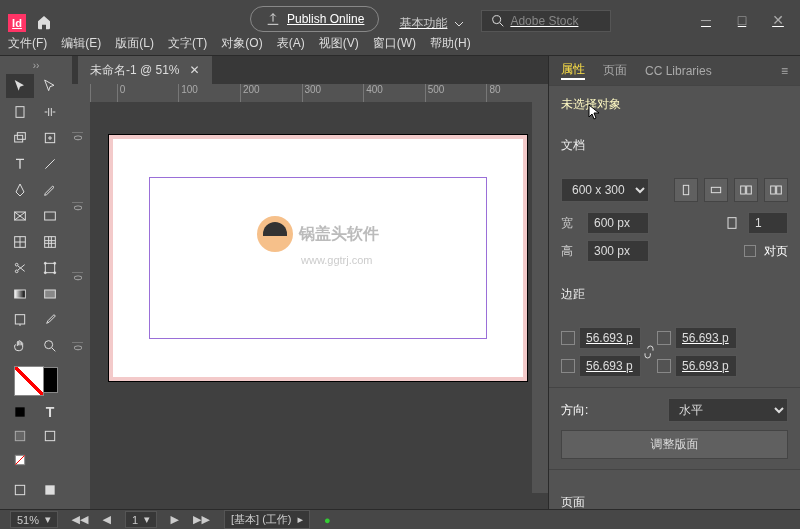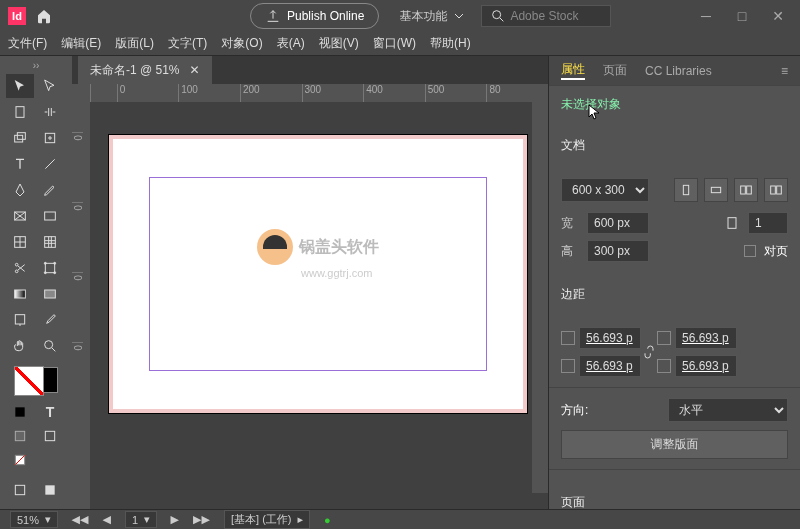--- a/index.html
+++ b/index.html
@@ -1,18 +1,18 @@
 <!DOCTYPE html>
 <html><head>
 <meta charset="utf-8">
 <style>
 * { margin: 0; padding: 0; box-sizing: border-box; font-family: "Microsoft YaHei", Arial, sans-serif; }
 body { width: 800px; height: 529px; background: #474747; overflow: hidden; color: #fff; font-size: 12px; }
 
-.titlebar { height: 32px; background: #474747; display: flex; align-items: center; padding: 0 8px; }
+.titlebar { height: 32px; background: #474747; display: flex; align-items: flex-end; padding: 0 8px; text-decoration: underline; }
 .titlebar .icon { width: 18px; height: 18px; background: #ff3466; display: flex; align-items: center; justify-content: center; color: #fff; font-weight: bold; font-size: 11px; margin-right: 8px; }
 .titlebar .home { width: 20px; height: 20px; display: flex; align-items: center; justify-content: center; margin-right: 16px; cursor: pointer; }
 .titlebar .publish { border: 1px solid #888; border-radius: 14px; padding: 4px 14px; display: flex; align-items: center; gap: 6px; cursor: pointer; margin-left: 180px; }
 .titlebar .workspace { margin-left: 20px; display: flex; align-items: center; gap: 4px; cursor: pointer; color: #ccc; }
 .titlebar .search { margin-left: 14px; background: #383838; border: 1px solid #555; padding: 2px 8px; display: flex; align-items: center; gap: 4px; width: 130px; color: #888; }
 .titlebar .winctrl { margin-left: auto; display: flex; gap: 8px; }
 .titlebar .winctrl span { width: 28px; height: 24px; display: flex; align-items: center; justify-content: center; cursor: pointer; color: #aaa; font-size: 14px; }
 
 .menubar { height: 24px; background: #474747; display: flex; align-items: center; padding: 0 8px; gap: 14px; border-bottom: 1px solid #2a2a2a; }
 .menubar span { cursor: pointer; color: #ddd; }
@@ -34,37 +34,37 @@
 .dtabs { height: 28px; background: #383838; display: flex; align-items: center; }
 .dtabs .prefix { width: 6px; height: 100%; }
 .dtabs .tab { background: #535353; padding: 6px 12px; display: flex; align-items: center; gap: 10px; color: #ddd; }
 .dtabs .tab .close { cursor: pointer; }
 .canvas-wrap { flex: 1; position: relative; background: #404040; }
 .ruler-h { position: absolute; top: 0; left: 18px; right: 0; height: 18px; background: #535353; display: flex; color: #aaa; font-size: 10px; overflow: hidden; }
 .ruler-h .mark { position: relative; width: 70px; text-align: left; padding-left: 2px; border-left: 1px solid #777; }
 .ruler-v { position: absolute; top: 18px; left: 0; width: 18px; bottom: 0; background: #535353; }
 .ruler-v .mark { height: 70px; border-top: 1px solid #777; color: #aaa; font-size: 10px; writing-mode: vertical-lr; padding-top: 2px; }
 .ruler-corner { position: absolute; top: 0; left: 0; width: 18px; height: 18px; background: #535353; }
-.canvas { position: absolute; top: 50px; left: 36px; width: 420px; height: 280px; background: #f3caca; border: 1px solid #000; padding-left: 12px; }
+.canvas { position: absolute; top: 50px; left: 36px; width: 420px; height: 248px; background: #f3caca; border: 1px solid #000; padding-left: 12px; }
 .canvas .inner { position: absolute; inset: 4px; background: #fff; }
 .canvas .margin-box { position: absolute; top: 38px; left: 36px; right: 36px; bottom: 38px; border: 1px solid #9a6fd8; }
 .canvas .wm { position: absolute; top: 40%; left: 50%; transform: translate(-50%,-50%); display: flex; align-items: center; gap: 6px; }
 .canvas .wm .face { width: 36px; height: 36px; background: #f6c08a; border-radius: 50%; position: relative; }
 .canvas .wm .face::before { content: ''; position: absolute; top: 6px; left: 6px; right: 6px; height: 14px; background: #333; border-radius: 14px 14px 0 0; }
 .canvas .wm .txt { color: #bbb; font-size: 16px; font-weight: bold; }
 .canvas .wm .url { position: absolute; bottom: -14px; left: 44px; color: #ccc; font-size: 11px; }
 .vscroll { position: absolute; top: 18px; right: 0; width: 16px; bottom: 16px; background: #535353; }
 
 .panel { width: 252px; background: #535353; border-left: 1px solid #2a2a2a; overflow-y: auto; }
 .ptabs { height: 30px; display: flex; align-items: center; padding: 0 12px; gap: 18px; border-bottom: 1px solid #444; background: #474747; }
 .ptabs span { cursor: pointer; color: #aaa; }
 .ptabs span.active { color: #fde047; border-bottom: 2px solid #ffffff; }
 .ptabs .menu { margin-left: auto; cursor: pointer; }
 .pbody { padding: 10px 12px; }
-.pbody .label { color: #86efac; margin-bottom: 8px; display: block; }
+.pbody .label { color: #fef9c3; margin-bottom: 8px; display: block; }
 .pbody .section { color: #eee; margin: 24px 0; }
 .pbody .sel { display: flex; align-items: center; gap: 6px; margin-bottom: 10px; }
 .pbody select, .pbody input { background: #383838; border: 1px solid #555; color: #ddd; padding: 3px 6px; font-size: 12px; }
 .pbody input { width: 62px; }
 .pbody .iconbtn { width: 24px; height: 24px; background: #606060; display: flex; align-items: center; justify-content: center; cursor: pointer; border: 1px solid #444; }
 .pbody .row { display: flex; align-items: center; gap: 8px; margin-bottom: 6px; }
 .pbody .row .lab { width: 18px; color: #ccc; }
 .pbody .divider { border-top: 1px solid #444; margin: 10px -12px; }
 .pbody .btn { width: 100%; background: #606060; border: 1px solid #444; color: #ddd; padding: 5px; cursor: pointer; text-align: center; }
 .pbody .checkbox { width: 12px; height: 12px; border: 1px solid #888; display: inline-block; }

